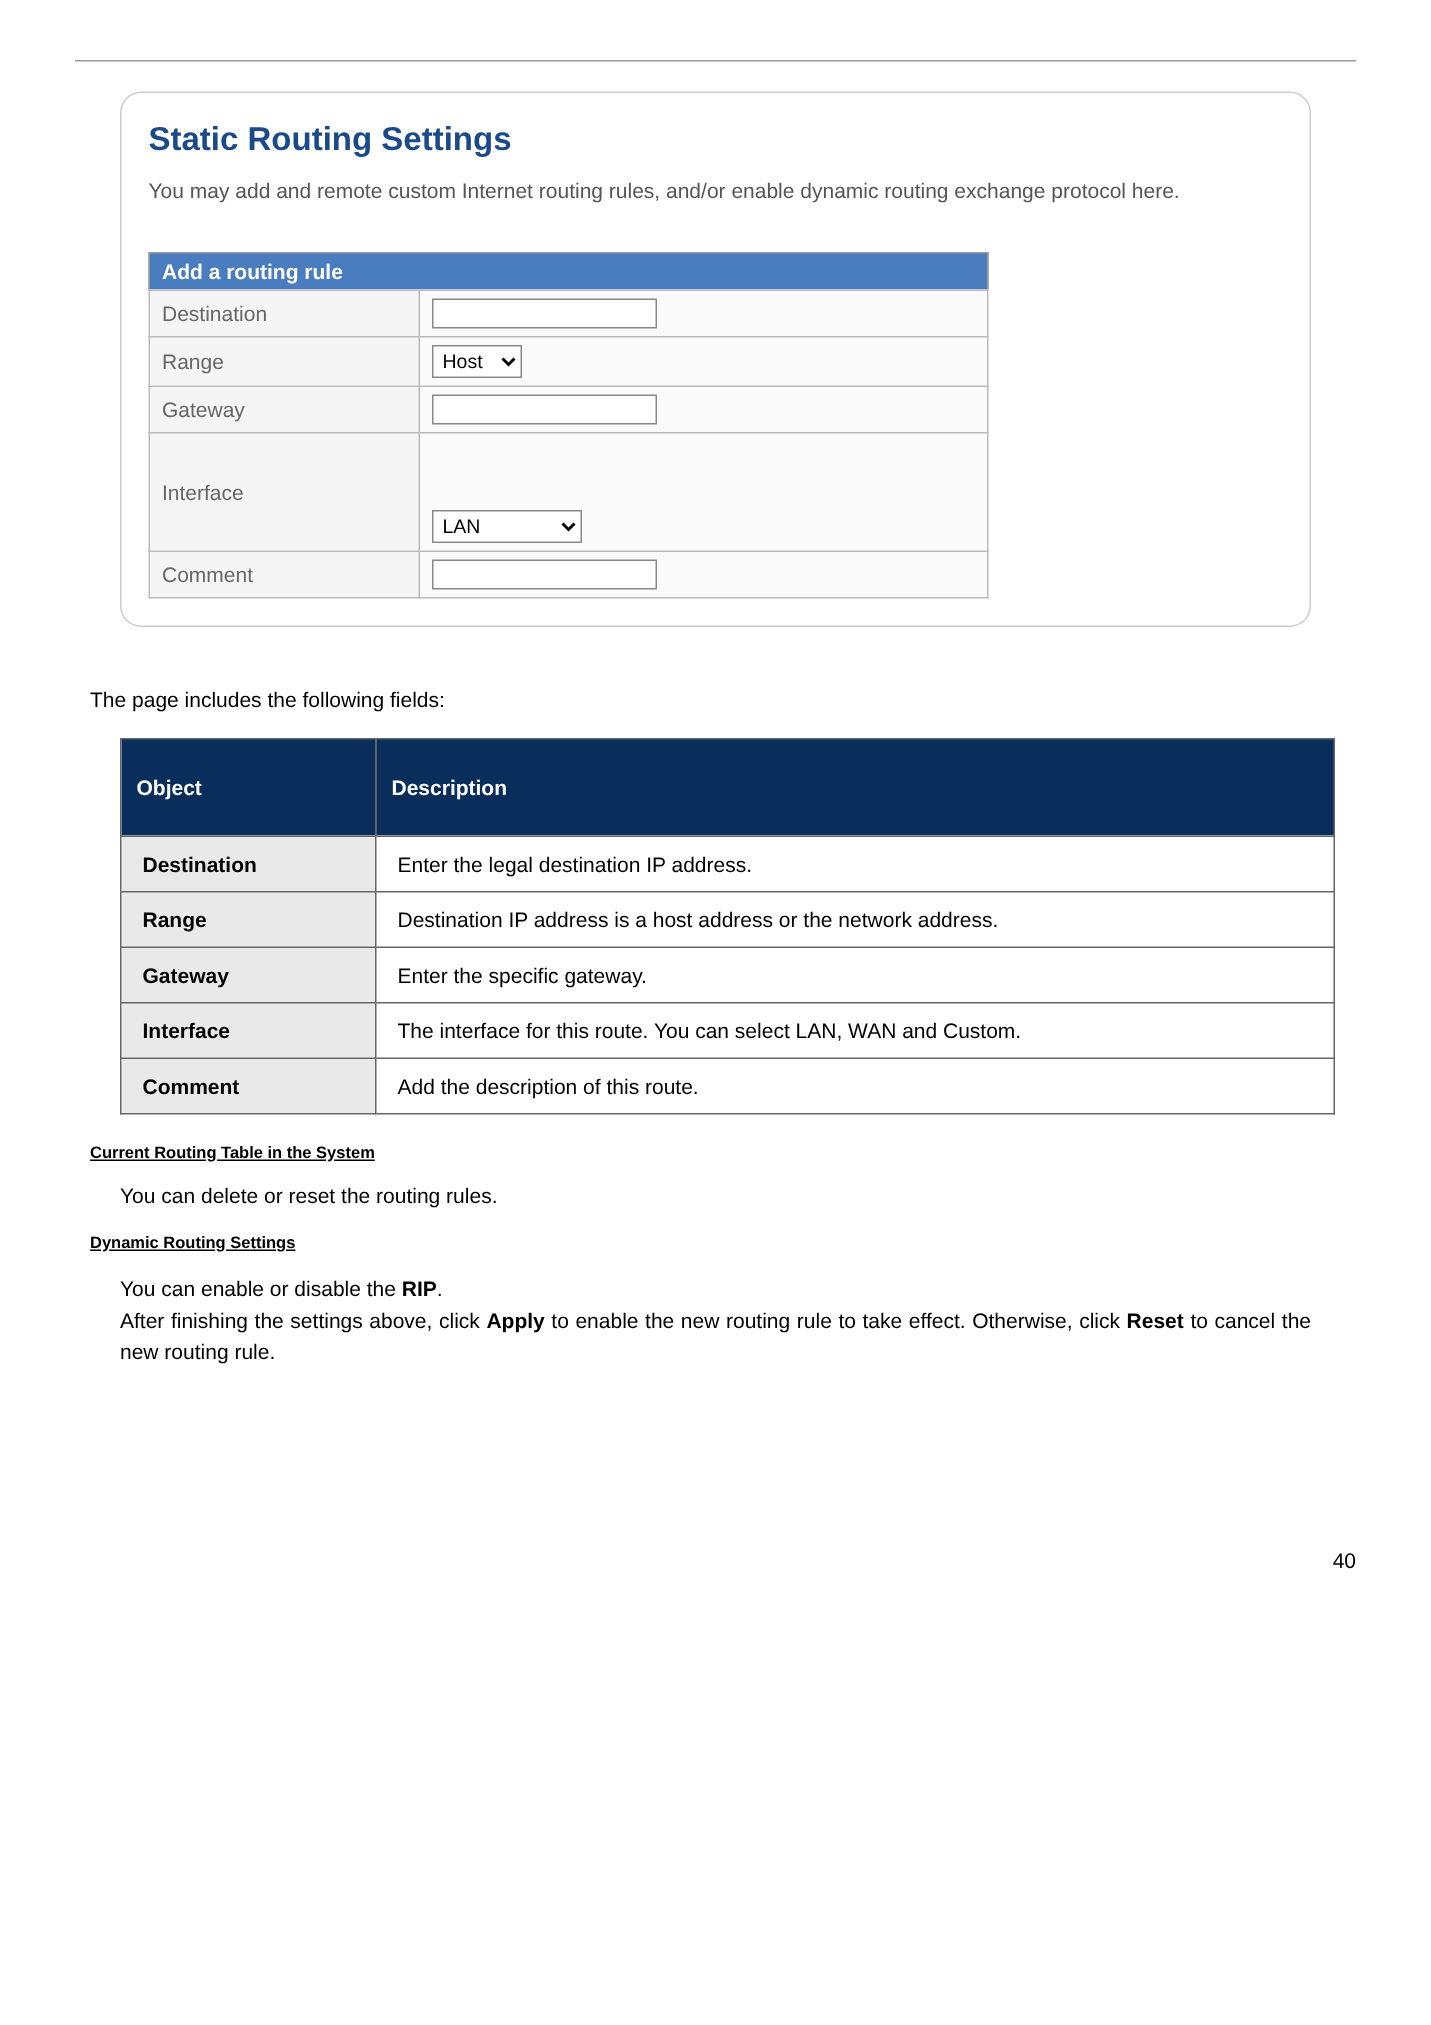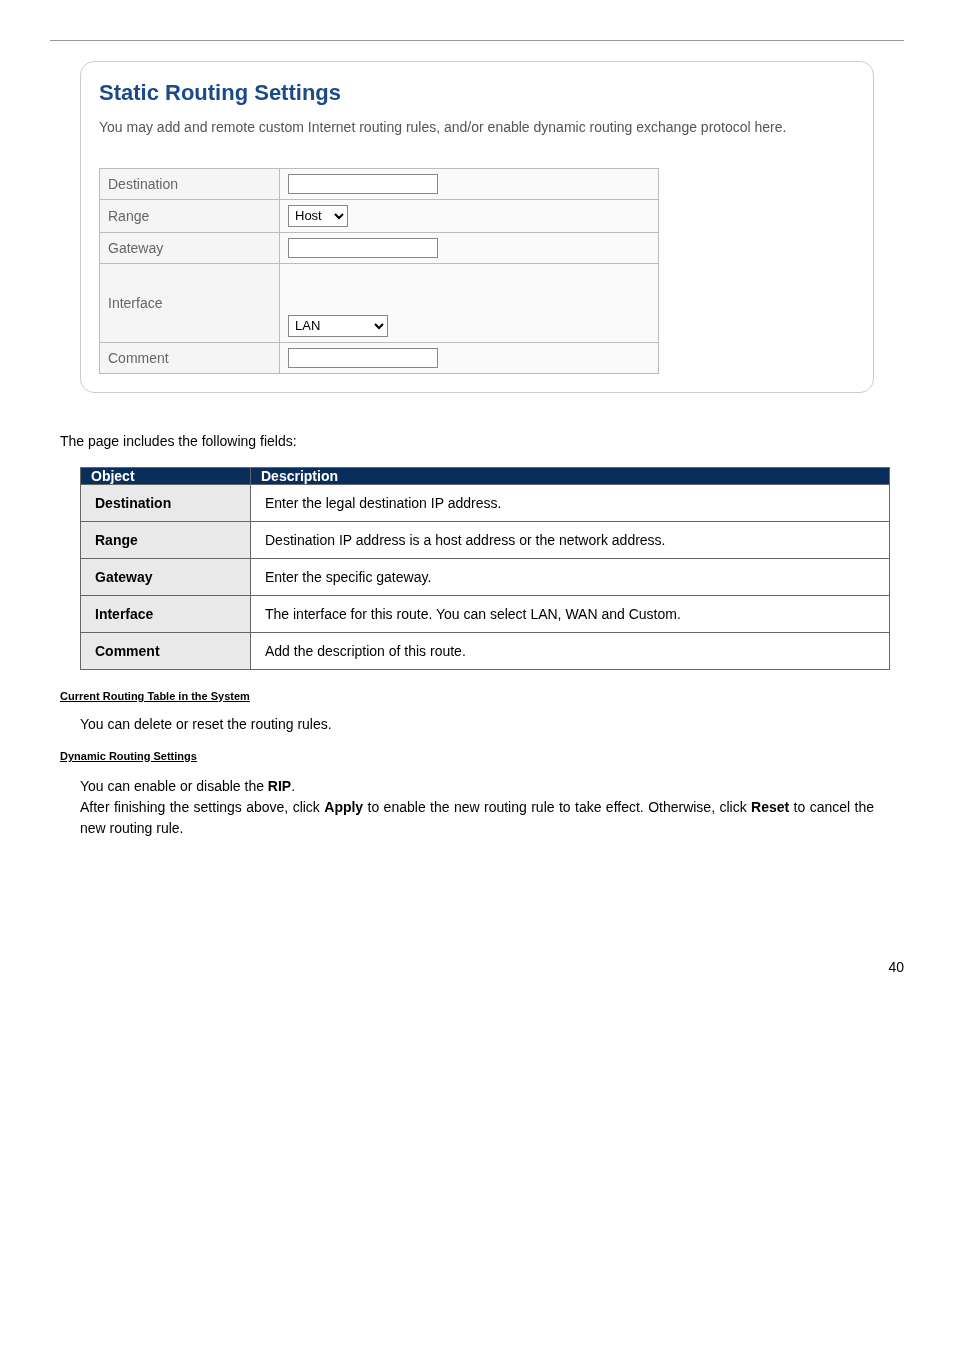--- a/index.html
+++ b/index.html
@@ -96,21 +96,21 @@
   .desc-table {
     width: 810px;
     margin: 0 0 20px 30px;
     border-collapse: collapse;
   }
   .desc-table th {
     background: #0a2e5c;
     color: #fff;
     text-align: left;
     font-weight: bold;
-    padding: 0 10px;
+    padding: 24px 10px;
     border: 1px solid #666;
     font-size: 14px;
   }
   .desc-table th.obj-col { width: 170px; }
   .desc-table td {
     border: 1px solid #666;
     padding: 10px 14px;
     font-size: 14px;
     vertical-align: middle;
   }
@@ -139,20 +139,21 @@
 </style>
 </head>
 <body>
 
 <div class="top-rule"></div>
 
 <div class="settings-panel">
   <div class="panel-title">Static Routing Settings</div>
   <div class="panel-desc">You may add and remote custom Internet routing rules, and/or enable dynamic routing exchange protocol here.</div>
 
+  <div class="form-section-header">Add a routing rule</div>
   <table class="form-table">
     <tbody>
         <tr>
       <td class="label-cell">Destination</td>
       <td>
         <input class="form-input" type="text" value="" style="">
       </td>
     </tr>
     <tr>
       <td class="label-cell">Range</td>

